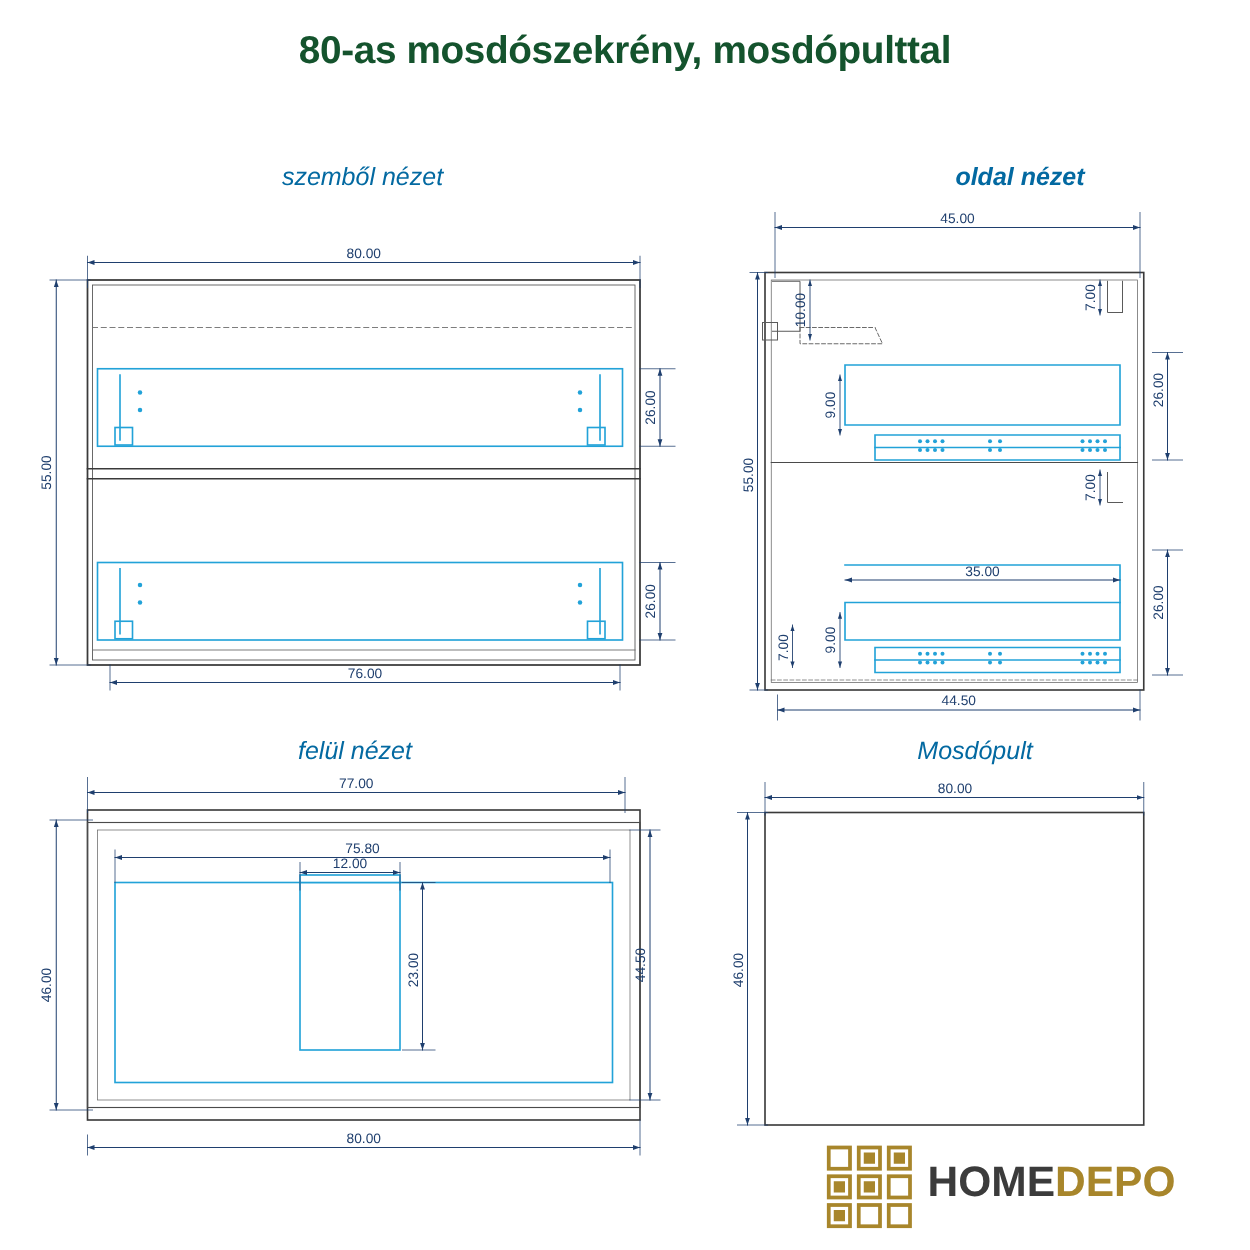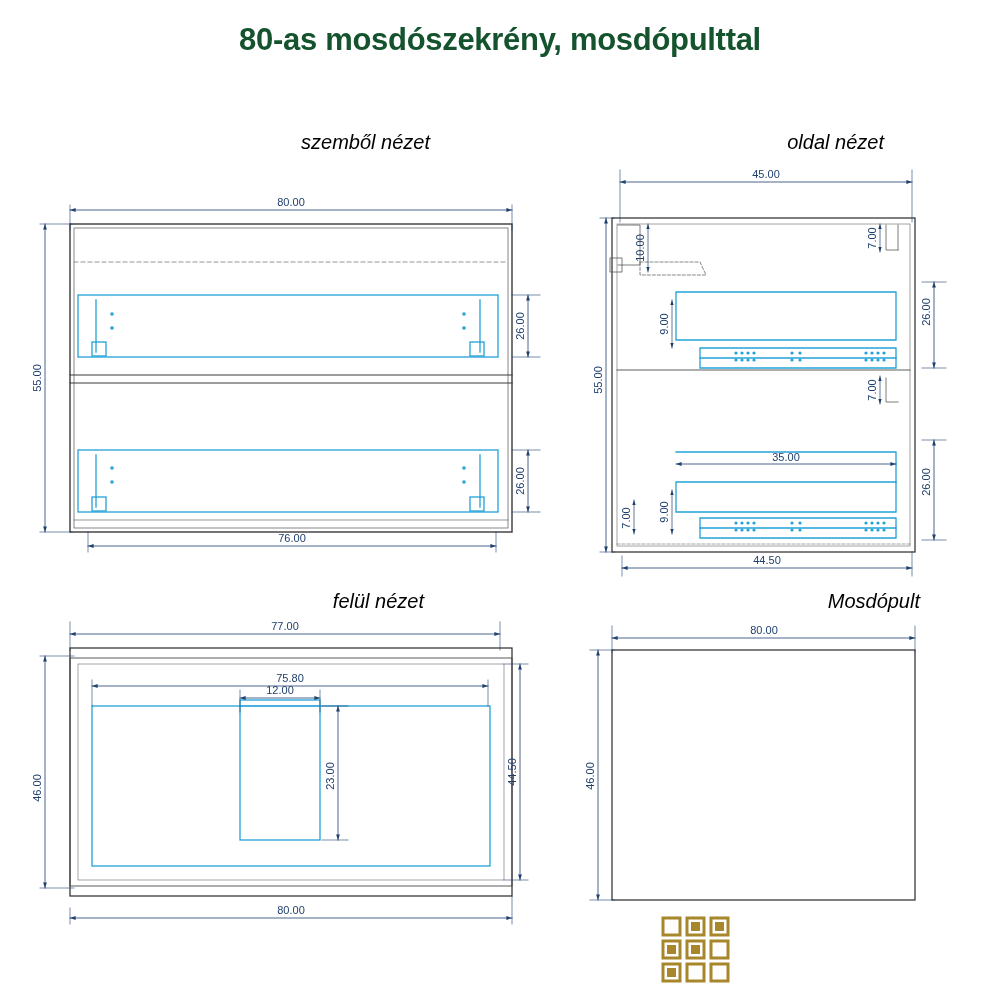--- a/index.html
+++ b/index.html
@@ -23,26 +23,26 @@
     text-align: center;
     font-size: 31px;
     font-weight: bold;
     letter-spacing: -0.3px;
     color: #14532d;
   }
   .view-label {
     position: absolute;
     font-size: 20px;
     font-style: italic;
-    color: #000000;
-    text-align: right;
+    color: #0369a1;
+    text-align: center;
     white-space: nowrap;
   }
   .lbl-front  { top: 131px; left: 150px; width: 280px; }
-  .lbl-side   { top: 131px; left: 604px; width: 280px; }
+  .lbl-side   { top: 131px; left: 676px; width: 280px; font-weight: bold; }
   .lbl-top    { top: 590px; left: 144px; width: 280px; }
   .lbl-counter{ top: 590px; left: 640px; width: 280px; }
 
   .canvas {
     position: absolute;
     inset: 0;
     width: 1000px;
     height: 1000px;
   }
 
@@ -355,13 +355,16 @@
       <rect x="51" y="49" width="17" height="17"></rect>
     </g>
     <g fill="#a8862b">
       <rect x="31" y="7" width="9" height="9"></rect>
       <rect x="55" y="7" width="9" height="9"></rect>
       <rect x="7" y="30" width="9" height="9"></rect>
       <rect x="31" y="30" width="9" height="9"></rect>
       <rect x="7" y="53" width="9" height="9"></rect>
     </g>
   </svg>
+  <div class="logo-text">
+    <span class="dark">HOME</span><span class="gold">DEPO</span>
+  </div>
 </div>
 
 </body></html>

